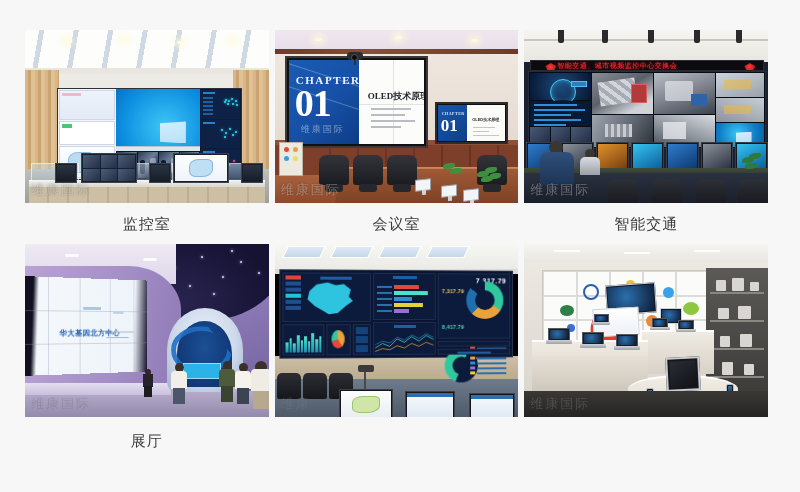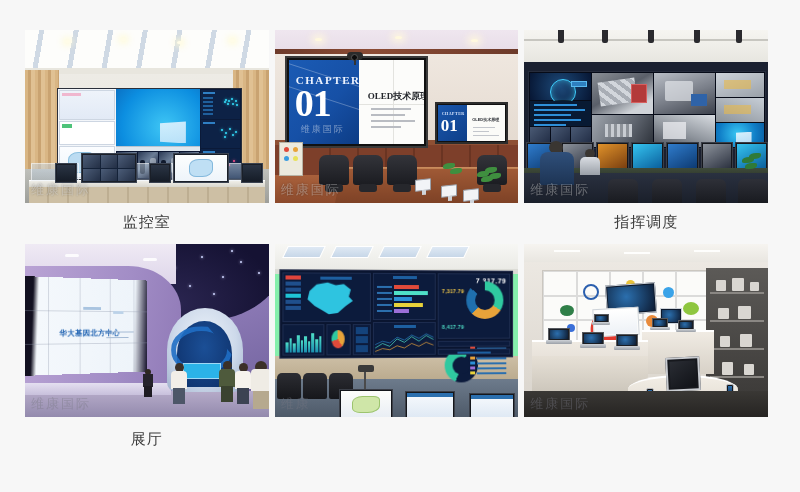--- a/index.html
+++ b/index.html
@@ -27,21 +27,20 @@
     width:100%; height:173px;
     overflow:hidden;
     background:#111;
   }
   .cell.row2 .thumb{ height:173px; }
   .caption{
     height:41px; line-height:41px;
     font-size:15px; color:#3a3a3a;
     letter-spacing:1px;
     text-align:center;
-    font-family:Liberation Mono, monospace;
   }
   .cell.row2 .caption{ height:35px; line-height:48px; }
   .wm{
     position:absolute; left:6px; bottom:4px;
     font-size:13px; letter-spacing:2px;
     color:rgba(255,255,255,.34);
     font-family:"DejaVu Sans",sans-serif;
     text-shadow:0 0 2px rgba(0,0,0,.35);
     pointer-events:none; z-index:40;
     white-space:nowrap;
@@ -564,21 +563,21 @@
     background:#4d5668;
   }
   .c4 .guide{
     position:absolute; left:118px; bottom:20px; width:10px; height:28px;
   }
   .c4 .guide .h{ position:absolute; left:2px; top:0; width:6px; height:6px; border-radius:50%; background:#2e2722; }
   .c4 .guide .t{ position:absolute; left:0; top:5px; width:10px; height:13px; background:#26232c; }
   .c4 .guide .l{ position:absolute; left:1px; top:17px; width:8px; height:11px; background:#1e1b22; }
 
   
-  .c5{ background:#86efac; }
+  .c5{ background:#000000; }
   .c5 .ceil{
     position:absolute; left:0; top:0; width:100%; height:30px;
     background:linear-gradient(#f7f7f4,#e8e8e3);
   }
   .c5 .ceil .panelL{
     position:absolute; top:2px; width:38px; height:12px;
     background:linear-gradient(#dfe9f4,#c7d7e8); border:1px solid #fff;
     transform:skewX(-26deg);
   }
   .c5 .ceil .strip{
@@ -1005,33 +1004,39 @@
           <i style="left:10px;top:0px"></i>
           <i style="left:6px;top:9px"></i>
           <i style="left:14px;top:6px"></i>
       </div>
       <div class="plant" style="left:166px;bottom:20px">
         <i style="left:2px;top:2px"></i>
           <i style="left:9px;top:7px"></i>
       </div>
       <div class="wm">维康国际</div>
     </div>
+    <div class="caption">会议室</div>
   </div>
 
   <div class="cell row1">
     <div class="thumb c3">
       <div class="ceil">
         <div class="rail"></div>
         <div class="proj" style="left:34px"></div>
         <div class="proj" style="left:78px"></div>
         <div class="proj" style="left:124px"></div>
         <div class="proj" style="left:170px"></div>
         <div class="proj" style="left:212px"></div>
       </div>
 
+      <div class="ledbar">
+        <span class="em" style="left:14px;top:2px"></span>
+        <span class="em" style="right:8px;top:2px"></span>
+        <span class="txt">智能交通、城市视频监控中心交换会</span>
+      </div>
 
       <div class="wall">
         <div class="colA">
           <div class="p1">
               <span class="globe"></span>
               <span class="box"></span>
             </div>
           <div class="p2">
             <b style="top:3px;width:70%"></b>
               <b style="top:8px;width:84%"></b>
@@ -1096,21 +1101,21 @@
           <span class="head"></span>
           <span class="body"></span>
         </div>
       <div class="plantR">
         <i style="left:2px;top:4px"></i>
           <i style="left:9px;top:0px"></i>
           <i style="left:5px;top:10px"></i>
       </div>
       <div class="wm">维康国际</div>
     </div>
-    <div class="caption">指挥调度</div>
+    <div class="caption">智能交通</div>
   </div>
 
   <div class="cell row2">
     <div class="thumb c4">
       <div class="domedark">
         <i style="left:30%;top:40%"></i>
           <i style="left:48%;top:28%"></i>
           <i style="left:62%;top:50%"></i>
         <i style="left:74%;top:34%"></i>
           <i style="left:40%;top:60%"></i>

